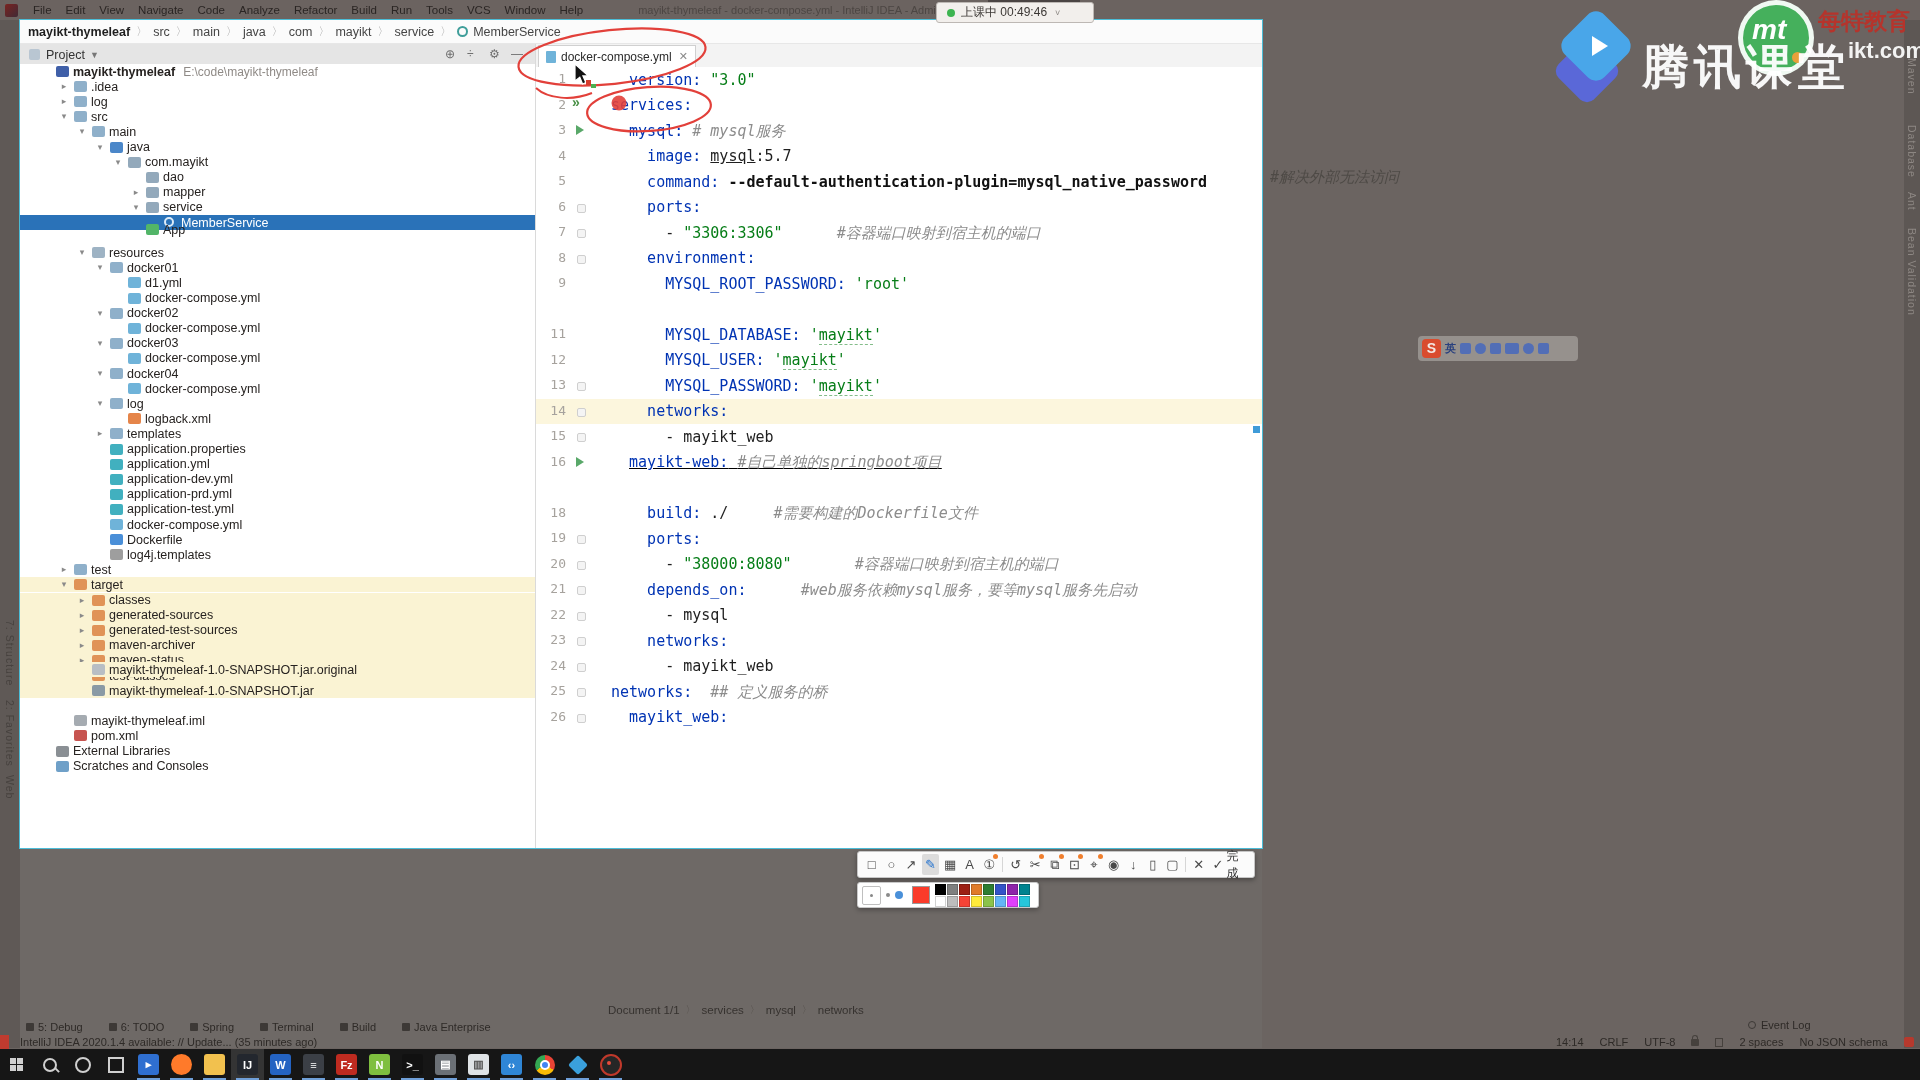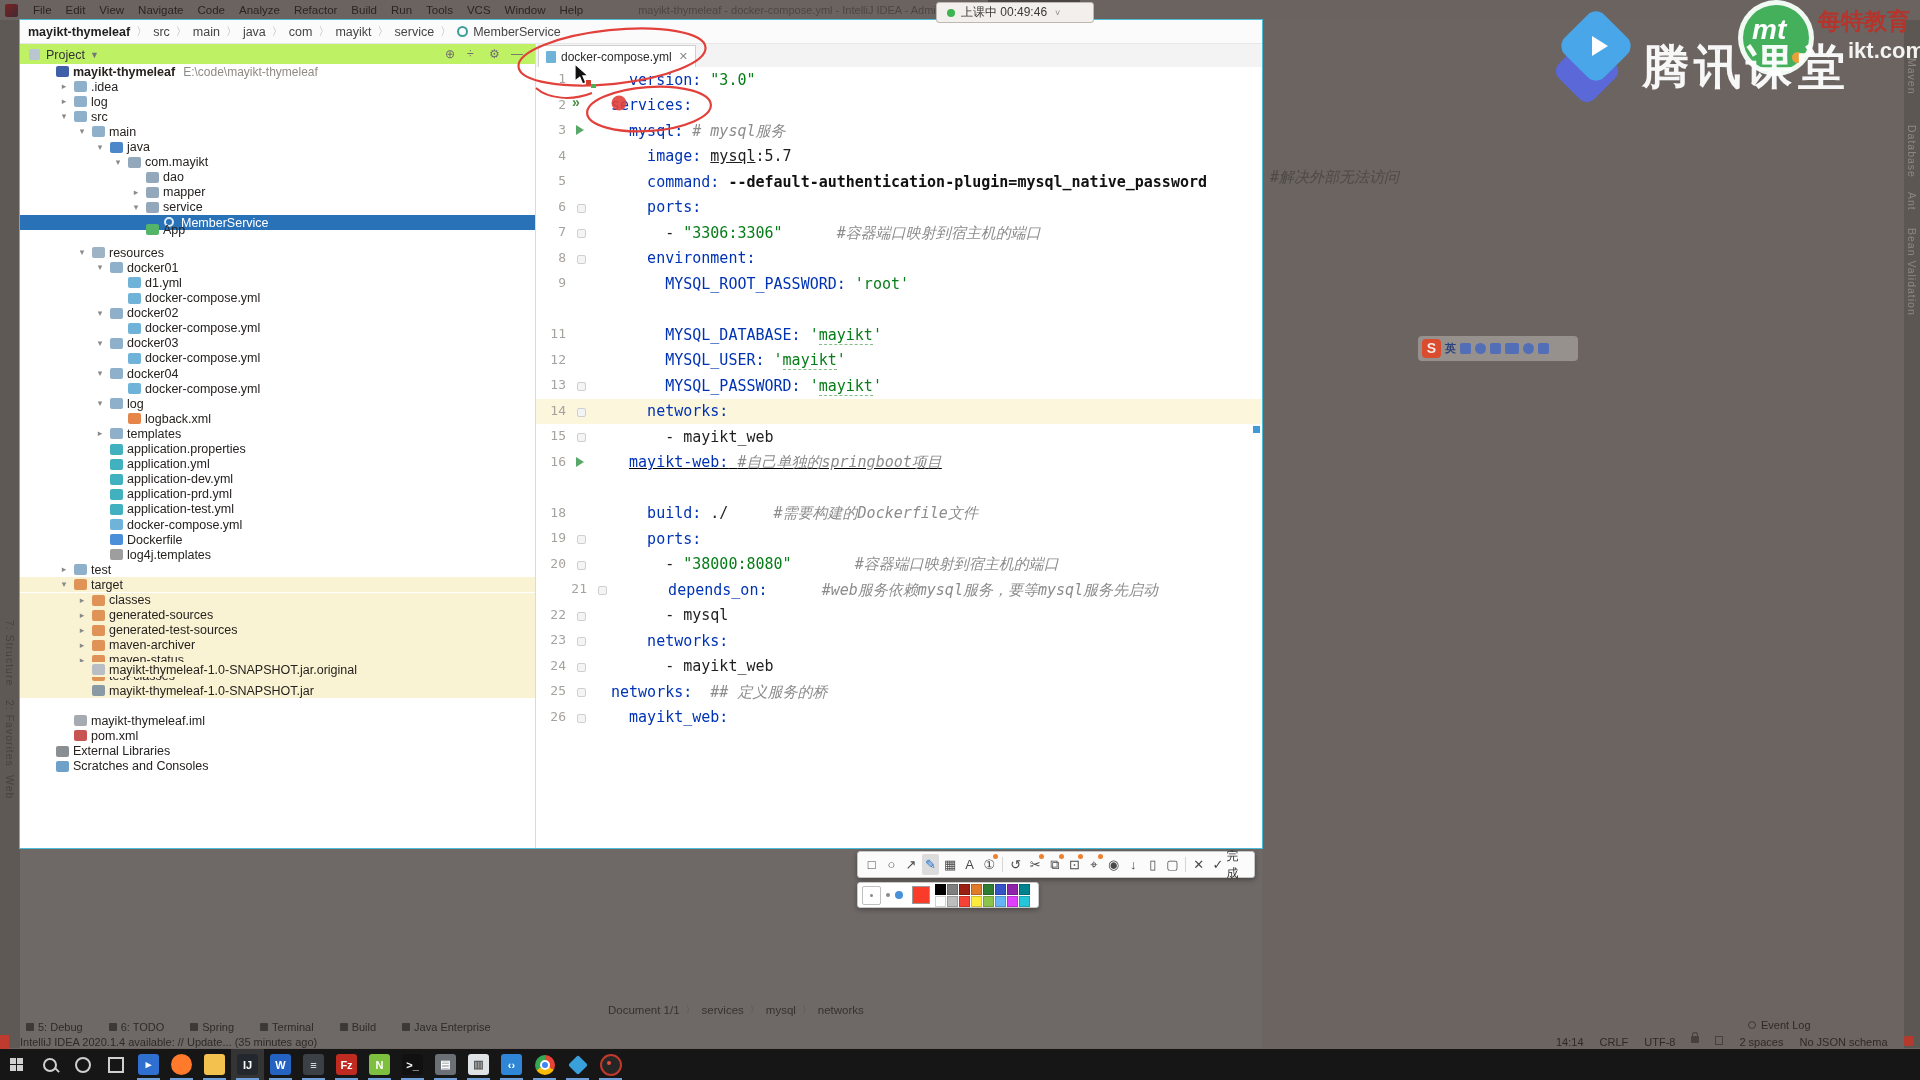--- a/index.html
+++ b/index.html
@@ -34,21 +34,21 @@
   
   #capture{left:20px;top:20px;width:1242px;height:828px;background:#ffffff;
     box-shadow:0 0 0 1px rgba(72,198,228,.9);}
   #crumbbar{left:0;top:0;width:1242px;height:24px;background:#fbfbfb;border-bottom:1px solid #e7e7e7;
     display:flex;align-items:center;padding-left:8px;box-sizing:border-box;}
   #crumbbar .bc{font-size:12.5px;color:#454545;}
   #crumbbar .bc.root{font-weight:bold;color:#1f1f1f;}
   #crumbbar .sep{color:#a8a8a8;font-size:11px;margin:0 6px;}
   #crumbbar .cico{width:11px;height:11px;border:2px solid #3f9e9a;border-radius:50%;margin-right:5px;box-sizing:border-box;}
 
-  #pp-header{left:0;top:24px;width:515px;height:21px;display:flex;align-items:center;background:#bef264;}
+  #pp-header{left:0;top:24px;width:515px;height:21px;display:flex;align-items:center;background:#e5e5e5;}
   #pp-header .ph-ico{width:11px;height:11px;background:#b9c6d2;border-radius:2px;margin:0 6px 0 9px;}
   #pp-header .ph-t{font-size:12.5px;color:#333;}
   #pp-header .ph-ar{font-size:9px;color:#777;margin-left:5px;}
   #pp-header .hico{position:absolute;font-size:12px;color:#6f6f6f;top:3px;}
   #ptree{left:0;top:44px;width:515px;height:784px;background:#fff;overflow:hidden;}
   .trow{position:absolute;left:0;width:515px;height:15.1px;display:flex;align-items:center;font-size:12.5px;color:#262220;}
   .trow.yel{background:#faf3d3;}
   .trow.sel{background:#2a72b8;color:#fff;}
   .trow .ar{position:absolute;font-size:9px;color:#8a8a8a;width:10px;text-align:center;top:2px;}
   .trow .ti{position:absolute;width:13px;height:11px;border-radius:2px;top:2px;}
@@ -84,21 +84,21 @@
 
   
   #twbar{left:20px;top:1019px;width:1900px;height:15px;display:flex;align-items:center;gap:26px;padding-left:6px;}
   #twbar .twi{display:flex;align-items:center;gap:4px;font-size:11px;color:#2e2a27;}
   #twbar .twico{width:8px;height:8px;background:#3d3936;border-radius:1px;}
   #eventlog{left:1748px;top:1019px;display:flex;align-items:center;gap:5px;font-size:11px;color:#2e2a27;}
   #eventlog .bell{width:8px;height:8px;border:1.5px solid #3d3936;border-radius:50%;box-sizing:border-box;}
   #statusbar{left:0px;top:1035px;width:1920px;height:14px;}
   #statusbar .redtab{position:absolute;left:0;top:0;width:9px;height:14px;background:#bf3b2f;}
   #statusbar .smsg{position:absolute;left:20px;top:1px;font-size:11px;color:#2e2a27;}
-  #statusright{position:absolute;left:1556px;top:1px;display:flex;align-items:flex-start;gap:16px;font-size:11px;color:#2e2a27;}
+  #statusright{position:absolute;left:1556px;top:1px;display:flex;align-items:center;gap:16px;font-size:11px;color:#2e2a27;}
   .mini-lock{width:8px;height:7px;background:#46413d;border-radius:1px;position:relative;}
   .mini-lock:before{content:"";position:absolute;left:1px;top:-4px;width:4px;height:4px;border:1.5px solid #46413d;
     border-bottom:none;border-radius:3px 3px 0 0;}
   .mini-sq{width:8px;height:9px;border:1.5px solid #46413d;box-sizing:border-box;}
   .mini-plug{width:10px;height:10px;background:#b6392d;border-radius:2px;}
 
   
   #anno{left:857px;top:851px;width:398px;height:27px;background:#fbfbfb;border:1px solid #c6c6c6;border-radius:3px;
     box-shadow:0 2px 5px rgba(0,0,0,.35);display:flex;align-items:center;padding:0 4px;box-sizing:border-box;}
   #anno .tool{position:relative;width:20px;height:21px;display:flex;align-items:center;justify-content:center;
@@ -530,21 +530,21 @@
         <div class="cl" style="top: 459px;">
           <span class="ln">19</span>
           <div class="fmark"></div>
           <span class="ct" style="left: 111.12px;"><span class="sk">ports:</span></span>
         </div>
         <div class="cl" style="top: 484.5px;">
           <span class="ln">20</span>
           <div class="fmark"></div>
           <span class="ct" style="left: 129.18px;"><span class="st">- </span><span class="ss">"38000:8080"</span><span class="st">       </span><span class="sc">#容器端口映射到宿主机的端口</span></span>
         </div>
-        <div class="cl" style="top: 510px; margin-left: 21px;">
+        <div class="cl" style="top: 510px;">
           <span class="ln">21</span>
           <div class="fmark"></div>
           <span class="ct" style="left: 111.12px;"><span class="sk">depends_on:</span><span class="st">      </span><span class="sc">#web服务依赖mysql服务，要等mysql服务先启动</span></span>
         </div>
         <div class="cl" style="top: 535.5px;">
           <span class="ln">22</span>
           <div class="fmark"></div>
           <span class="ct" style="left: 129.18px;"><span class="st">- mysql</span></span>
         </div>
         <div class="cl" style="top: 561px;">

